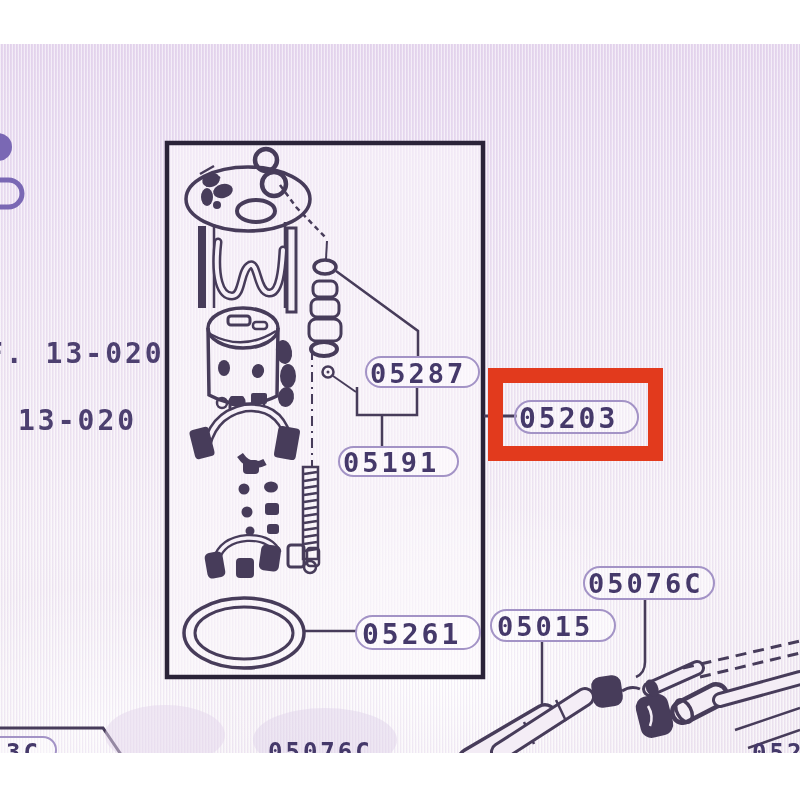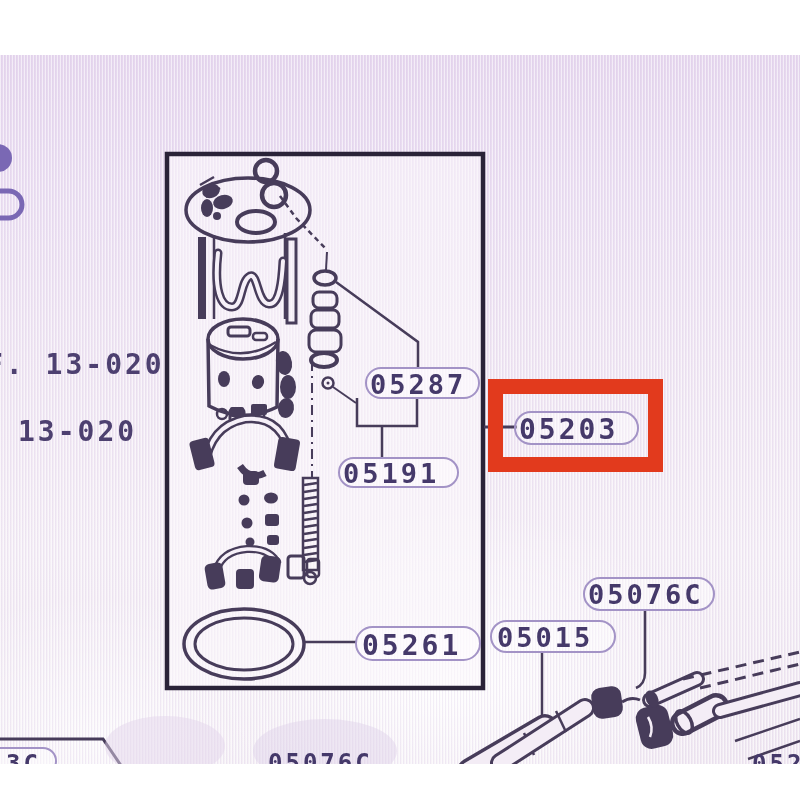--- a/index.html
+++ b/index.html
@@ -3,21 +3,21 @@
 <meta charset="utf-8">
 <style>
   html,body{margin:0;padding:0;}
   body{
     width:800px;height:800px;overflow:hidden;position:relative;
     background:#ffffff;
     font-family:"DejaVu Sans Mono","Liberation Mono",monospace;
   }
   
   .photo{
-    position:absolute;left:0;top:55px;width:800px;height:709px;overflow:hidden;
+    position:absolute;left:0;top:44px;width:800px;height:709px;overflow:hidden;
     background:
       radial-gradient(ellipse 420px 260px at 56% 88%, rgba(255,255,255,0.95), rgba(255,255,255,0) 65%),
       radial-gradient(ellipse 300px 200px at 12% 96%, rgba(255,255,255,0.75), rgba(255,255,255,0) 70%),
       linear-gradient(180deg,#e6d7ee 0%,#ebdff2 18%,#f0e7f3 42%,#f5eff6 70%,#f1eaf2 100%);
   }
   
   .stripes{
     position:absolute;inset:0;pointer-events:none;
     background:repeating-linear-gradient(90deg,
       rgba(255,255,255,0.55) 0px, rgba(255,255,255,0.55) 1px,

